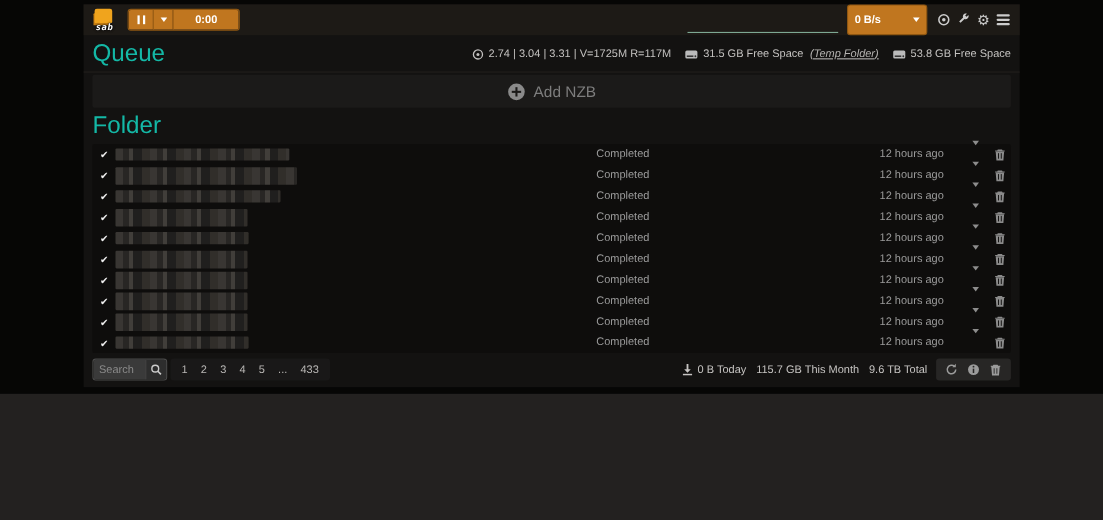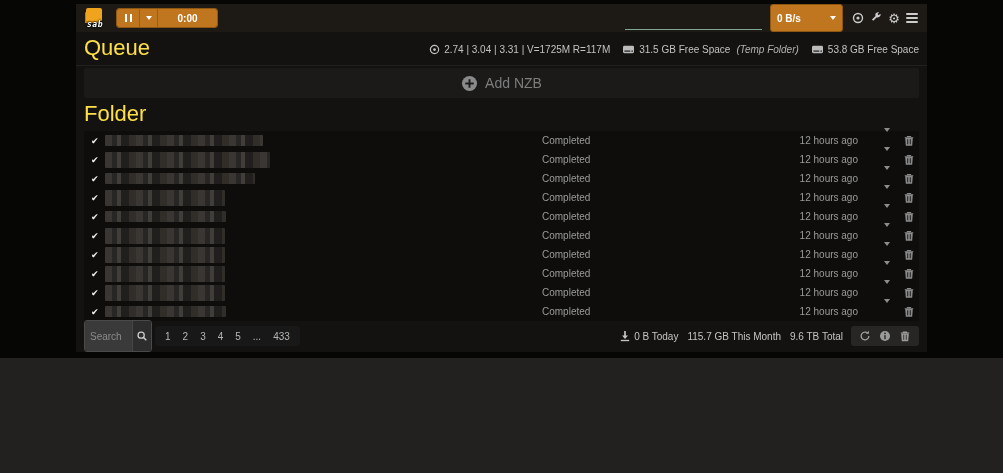--- a/index.html
+++ b/index.html
@@ -51,24 +51,24 @@
   .gear-glyph { font-size:13px; color:#ccc; line-height:1; }
   .burger { width:12px; height:10px; display:flex; flex-direction:column; justify-content:space-between; }
   .burger i { display:block; height:2px; background:#ccc; border-radius:1px; }
 
   
   .section-head {
     display:flex; align-items:flex-end; justify-content:space-between;
     padding:3px 8px 4px 8px;
   }
   .section-head.queue-head { border-bottom:1px solid #221f1d; }
-  h1.sec-title { font-size:22px; font-weight:400; color:#fde047; line-height:26px; }
+  h1.sec-title { font-size:22px; font-weight:400; color:#14b8a6; line-height:26px; }
   .queue-stats { display:flex; align-items:center; gap:12px; font-size:10px; color:#c4c2c0; padding-bottom:6px; }
   .stat-item { display:flex; align-items:center; gap:4px; white-space:nowrap;text-align:center; }
-  .stat-note { font-style:italic; color:#b5b3b1; margin-left:2px; }
+  .stat-note { font-style:italic; color:#b5b3b1; margin-left:2px;text-decoration:underline; }
 
   
   .add-strip {
     margin:2px 8px 0 8px; height:30px; background:#1b1a19;
     display:flex; align-items:center; justify-content:center; gap:7px;
     color:#7d7d7d; font-size:14px; cursor:pointer; border-radius:2px;
   }
 
   
   .history-list { margin:0 8px; background:#0e0d0c; border-radius:2px; }
@@ -81,21 +81,21 @@
     filter:blur(0.7px);
   }
   .name-blur.tall { height:16px; }
   .row-status { flex:1; font-size:10px; color:#9b9b9b; }
   .row-age { font-size:10px; color:#9b9b9b; margin-right:26px; }
   .row-caret { margin-right:13px; cursor:pointer; }
   .row-trash { width:12px; display:flex; justify-content:center; cursor:pointer; }
 
   
   .footer-bar { display:flex; align-items:center; margin:4px 8px 0 8px; height:22px; }
-  .search-group { display:flex; height:32px; border:1px solid #4a4a4a; border-radius:3px; overflow:hidden; }
+  .search-group { display:flex; height:20px; border:1px solid #4a4a4a; border-radius:3px; overflow:hidden; }
   .search-input {
     width:47px; background:#3a3a3a; border:none; color:#ddd; font-size:10px;
     padding:0 5px; outline:none; font-family:"Liberation Sans", sans-serif;
   }
   .search-input::placeholder { color:#8a8a8a; }
   .search-btn { width:19px; background:#2d2d2d; border:none; border-left:1px solid #454545; display:flex; align-items:center; justify-content:center; cursor:pointer; }
   .pagination { display:flex; align-items:center; background:#191818; border-radius:3px; height:20px; margin-left:3px; padding:0 4px; }
   .page-btn { font-size:10px; color:#b9b7b5; padding:0 6px; cursor:pointer; }
   .foot-spacer { flex:1; }
   .foot-stats { display:flex; align-items:center; gap:9px; font-size:10px; color:#c6c4c2; margin-right:8px; }

